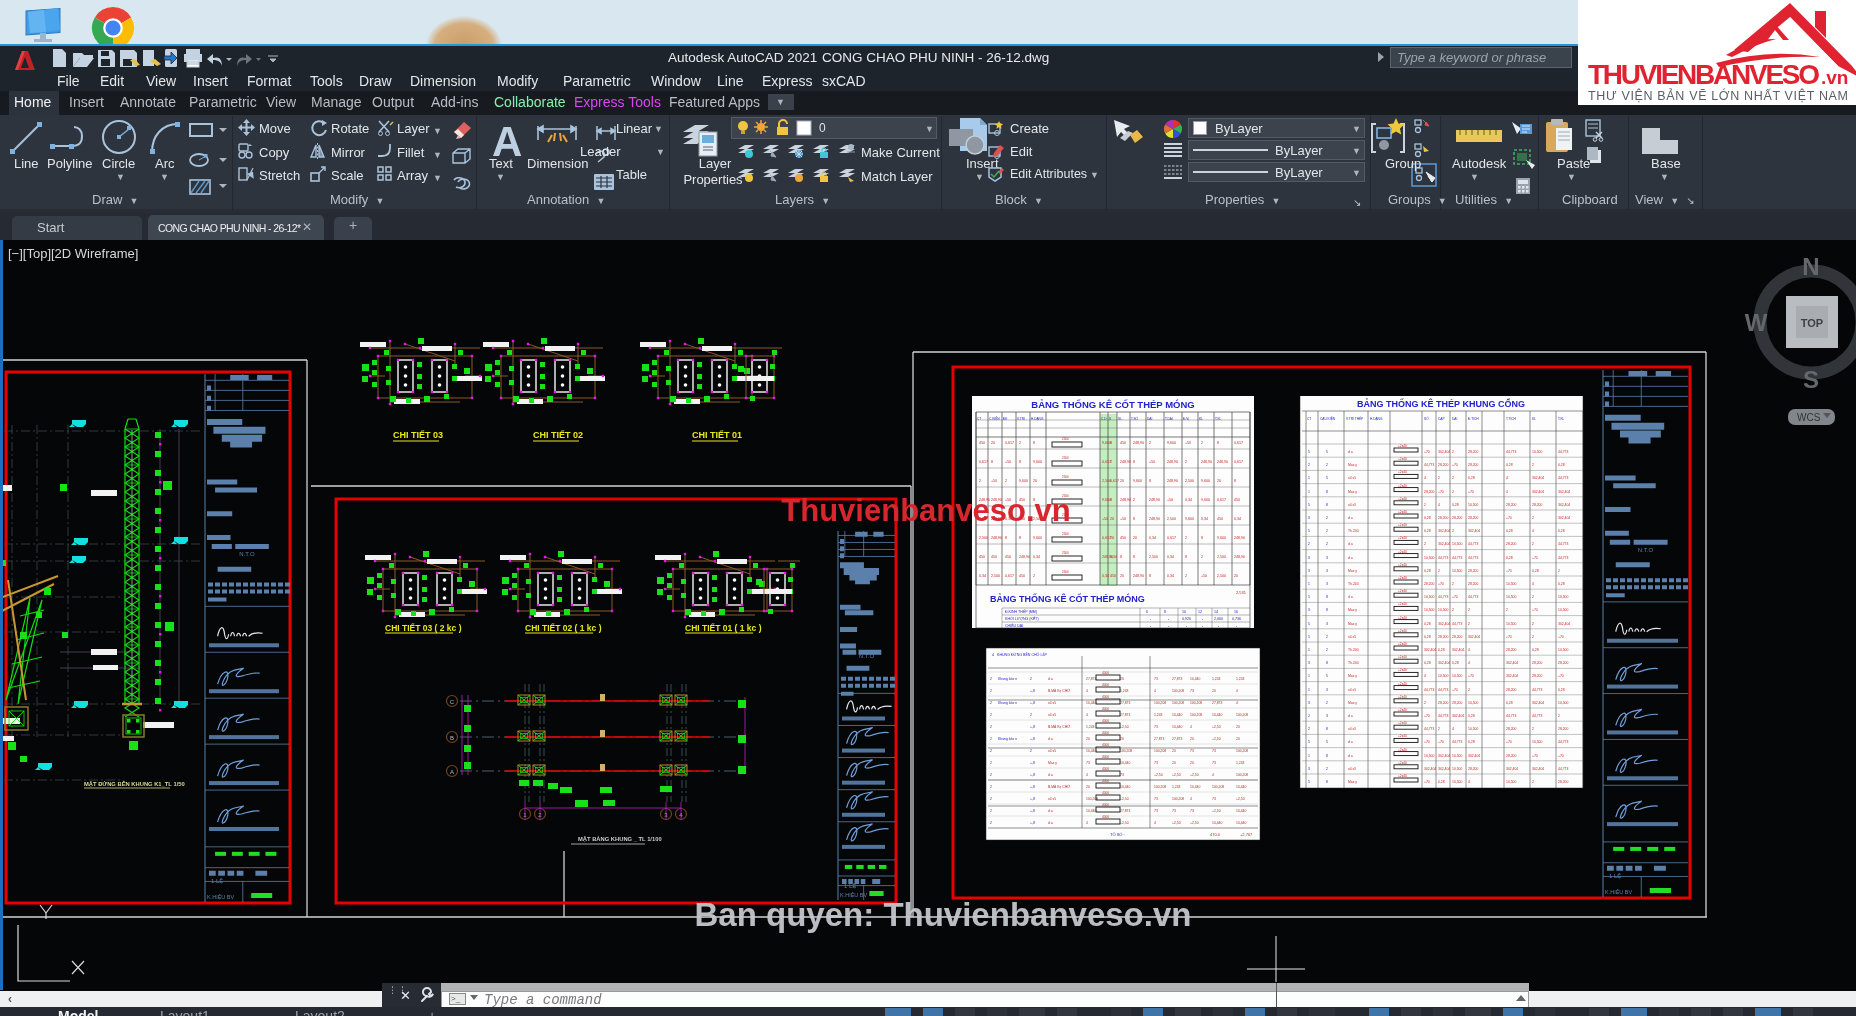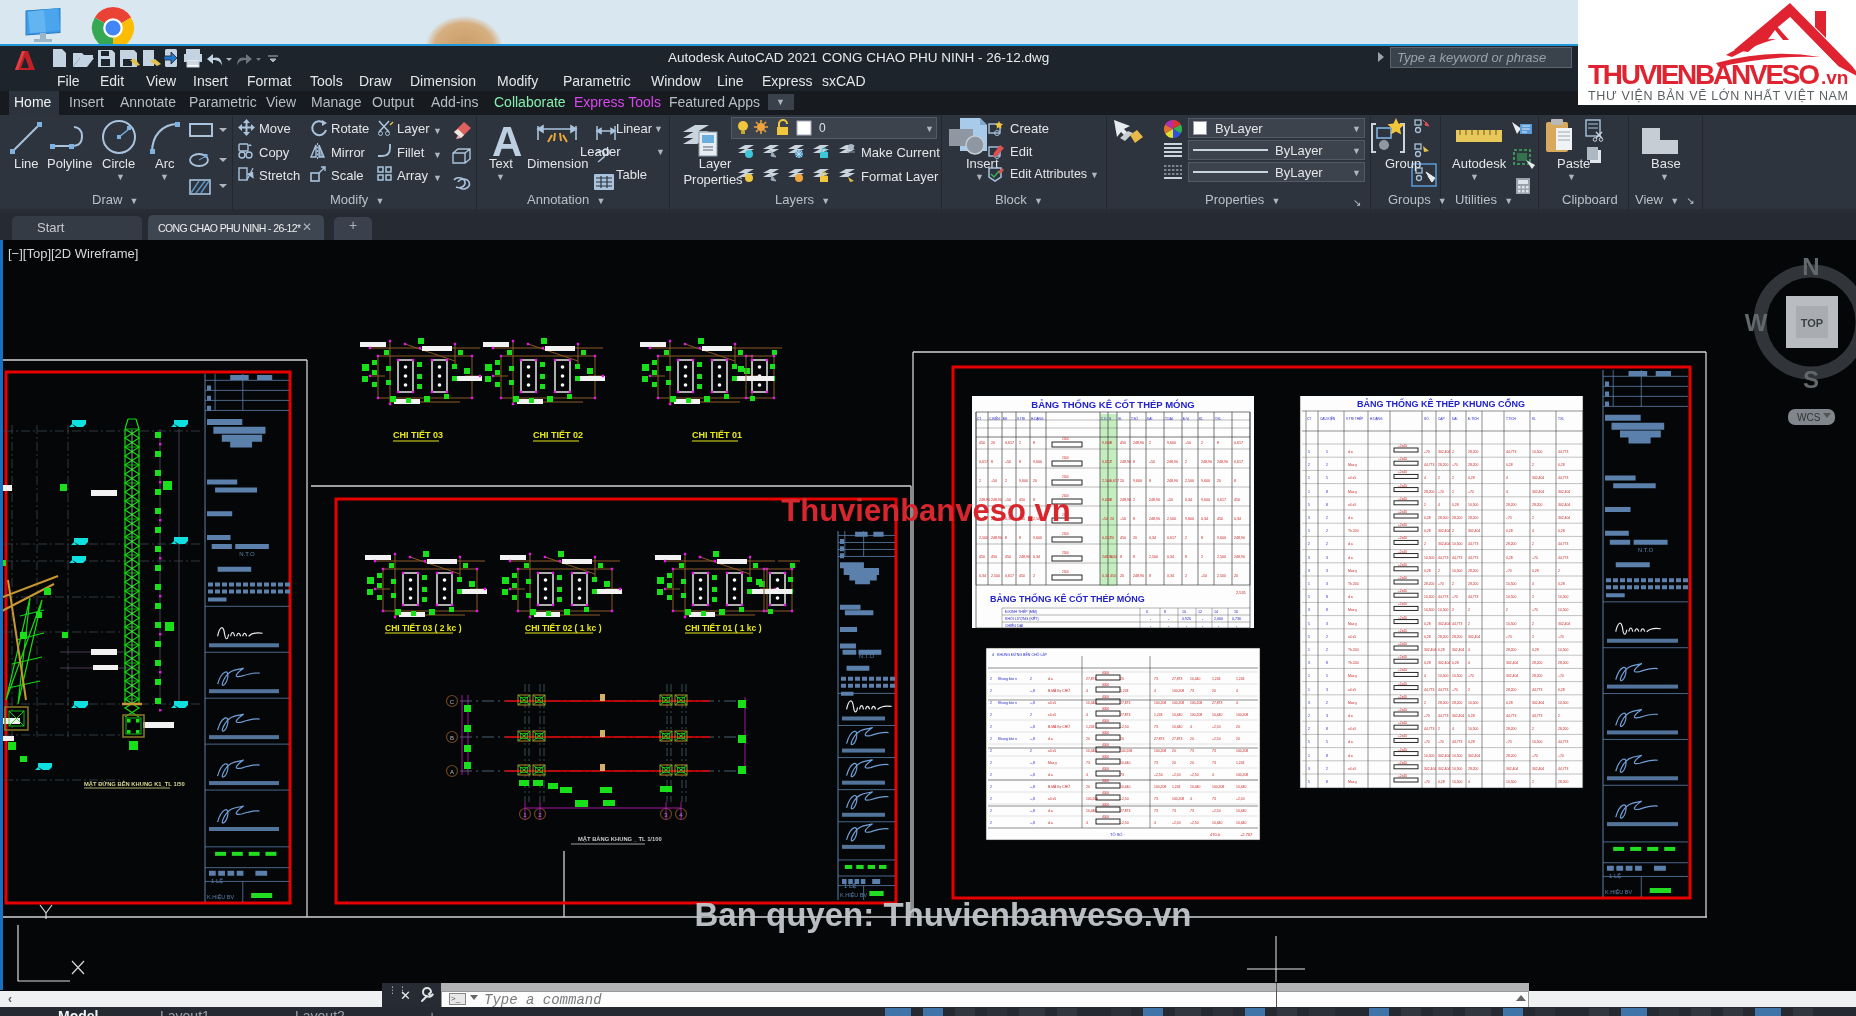--- a/index.html
+++ b/index.html
@@ -316,21 +316,21 @@
     <rect x="8" y="9" width="8" height="6" fill="#f0c63c"></rect>
     <path d="M10 9v-2a2 2 0 0 1 4 0v2" stroke="#f0c63c" fill="none"></path>
   </svg>
 <svg class="abs" style="left:838px;top:167px" width="18" height="16" viewBox="0 0 18 16">
     <g fill="#c9d4de">
       <path d="M1 6 l7 -4 9 0 -7 4z"></path>
       <path d="M1 10 l7 -4 9 0 -7 4z"></path>
     </g>
     <path d="M10 10 l6 4 -4 1z" fill="#e4c24e"></path>
   </svg>
-<div class="abs icx" style="left:861px;top:169px">Format Layer</div>
+<div class="abs icx" style="left:861px;top:169px">Match Layer</div>
 <div class="abs plabel" style="left:775px">Layers &nbsp;<span class="dd">▼</span></div>
 <svg class="abs" style="left:941px;top:116px" width="165" height="94" viewBox="0 0 165 94">
 <path d="M19 2 h20 l7 7 v26 h-27z" fill="#a8cbec"></path>
     <path d="M39 2 l7 7 h-7z" fill="#7fa8cc"></path>
 <rect x="8" y="13" width="24" height="17" fill="#8f98a2"></rect>
     <circle cx="34" cy="29" r="9" fill="#8f98a2" stroke="#c3cdd5" stroke-width="1.5"></circle>
 </svg>
 <div class="abs icx" style="left:966px;top:156px">Insert</div>
 <div class="abs dd" style="left:975px;top:172px">▼</div>
 <svg class="abs" style="left:988px;top:120px" width="18" height="16" viewBox="0 0 18 16">

